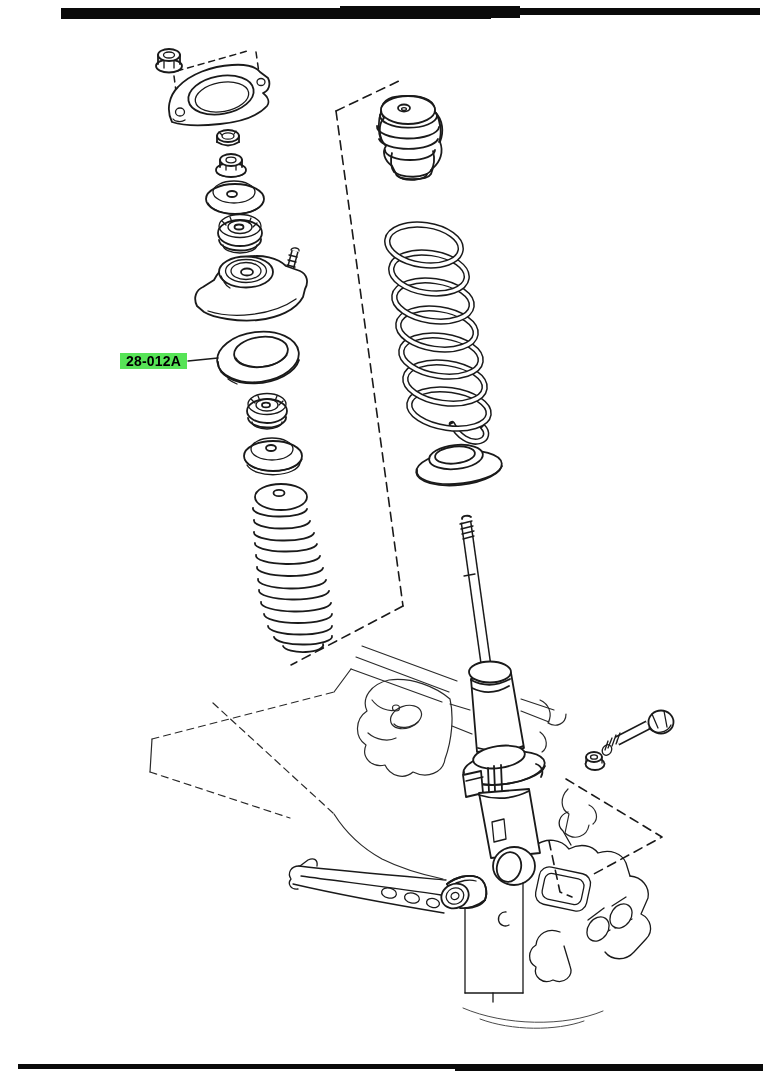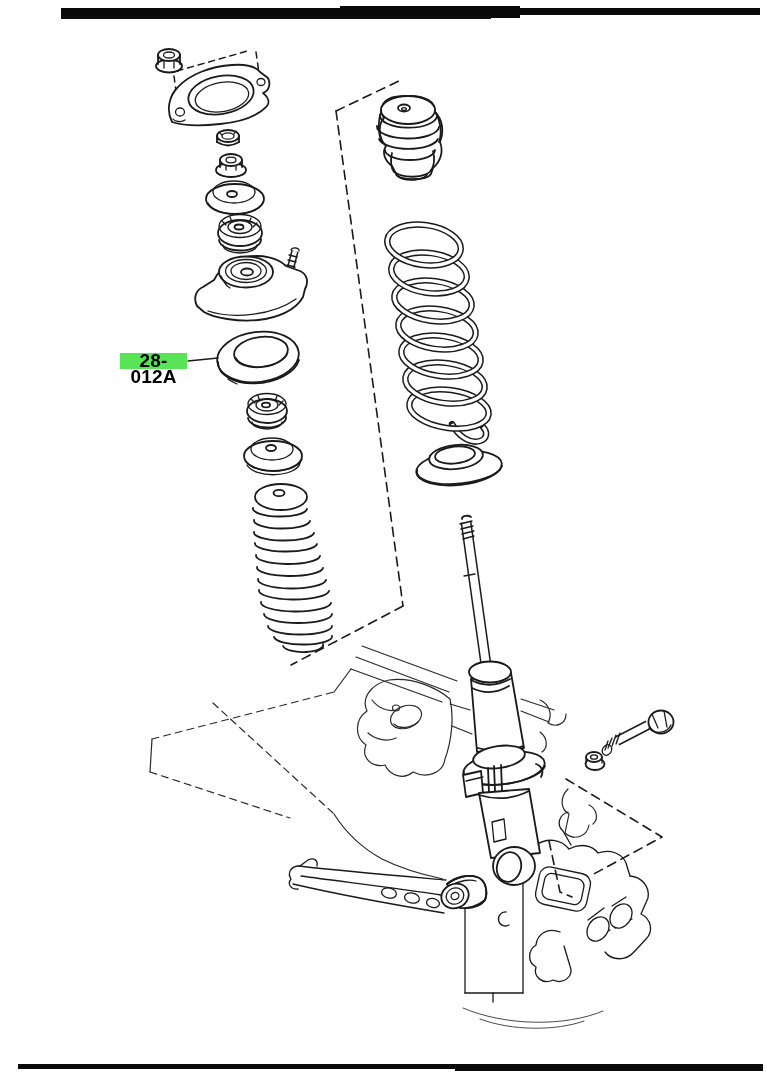--- a/index.html
+++ b/index.html
@@ -18,21 +18,21 @@
   svg .dash-s{stroke-dasharray:6 5;stroke-width:1.5;}
   svg .tube-b{stroke-width:6.4;stroke:#1a1a1a;}
   svg .tube-w{stroke-width:3.4;stroke:#ffffff;stroke-linecap:butt;}
   svg .rod-b{stroke-width:11;stroke:#1a1a1a;stroke-linecap:butt;}
   svg .rod-w{stroke-width:8;stroke:#ffffff;stroke-linecap:butt;}
   svg .bolt-b{stroke-width:10;stroke:#1a1a1a;stroke-linecap:butt;}
   svg .bolt-w{stroke-width:7;stroke:#ffffff;stroke-linecap:butt;}
   svg .stud-b{stroke-width:7.5;stroke:#1a1a1a;stroke-linecap:butt;}
   svg .stud-w{stroke-width:4.5;stroke:#ffffff;stroke-linecap:butt;}
   .callout{position:absolute;left:120px;top:353px;width:67px;height:16px;
-           line-height:16px;text-align:center;font-size:19px;font-weight:bold;
+           line-height:16px;text-align:center;font-size:14px;font-weight:bold;
            letter-spacing:.2px;cursor:pointer;}
 </style>
 </head>
 <body style="background: rgb(255, 255, 255);">
 
 <div class="stage">
 <svg width="767" height="1077" viewBox="0 0 767 1077">
 
   <g>
     <rect class="bar" x="61" y="8" width="699" height="7"></rect>

